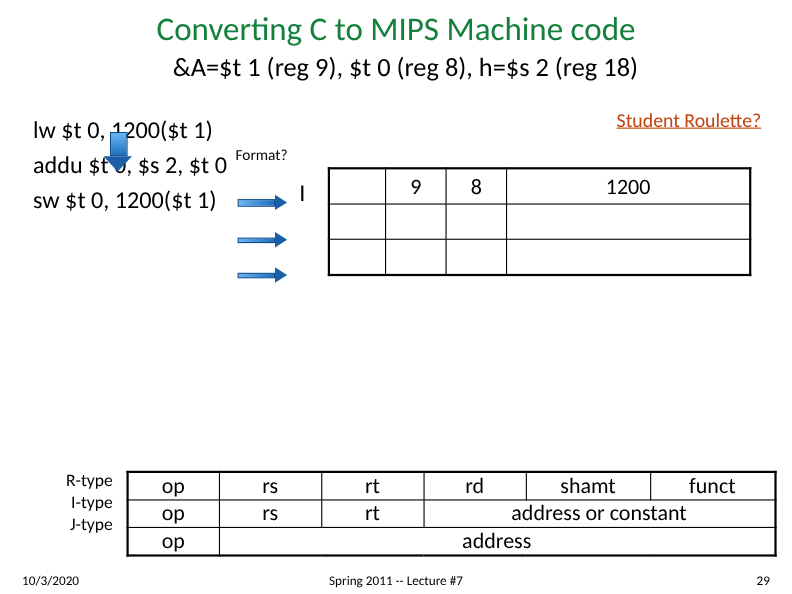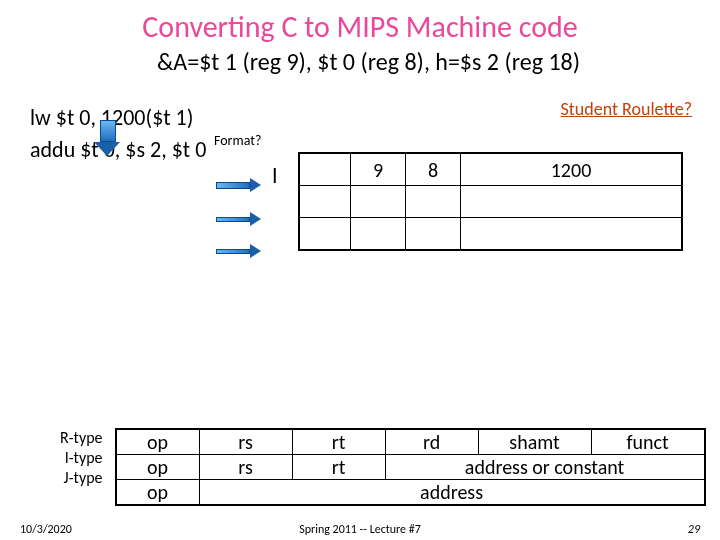--- a/index.html
+++ b/index.html
@@ -9,21 +9,21 @@
     height: 540px;
     font-family: Calibri, Arial, sans-serif;
     background: #fff;
     position: relative;
     color: #000;
   }
   .title {
     text-align: center;
     font-size: 30px;
     padding-top: 8px;
-    color: #ec4899;
+    color: #15803d;
   }
   .subtitle {
     text-align: center;
     font-size: 24px;
     margin-top: 2px;
     padding-left: 17px;
   }
   .content {
     position: relative;
     margin: 4px 20px 0 30px;
@@ -168,34 +168,34 @@
     left:50%;
     transform:translateX(-50%);
     bottom:4px;
     font-size:12px;
   }
   .footer-r {
     position:absolute;
     right:20px;
     bottom:4px;
     font-size:12px;
-    font-style:italic;
   }
 </style>
 </head>
 <body>
 
 <div class="title">Converting C to MIPS Machine code</div>
 <div class="subtitle">&amp;A=$t 1 (reg 9), $t 0 (reg 8), h=$s 2 (reg 18)</div>
 
 <div class="content">
   <div class="format-label">Format?</div>
   <div class="instr-block">
     <div class="instr">lw $t 0, 1200($t 1)</div>
     <div class="instr">addu $t 0, $s 2, $t 0</div>
+    <div class="instr">sw $t 0, 1200($t 1)</div>
   </div>
 </div>
 
 <div class="arrow-down">
   <div class="shaft"></div>
     <div class="head"></div>
 </div>
 <div class="arrow-r ar1"><span class="shaft"></span><span class="head"></span></div>
 <div class="arrow-r ar2"><span class="shaft"></span><span class="head"></span></div>
 <div class="arrow-r ar3"><span class="shaft"></span><span class="head"></span></div>

